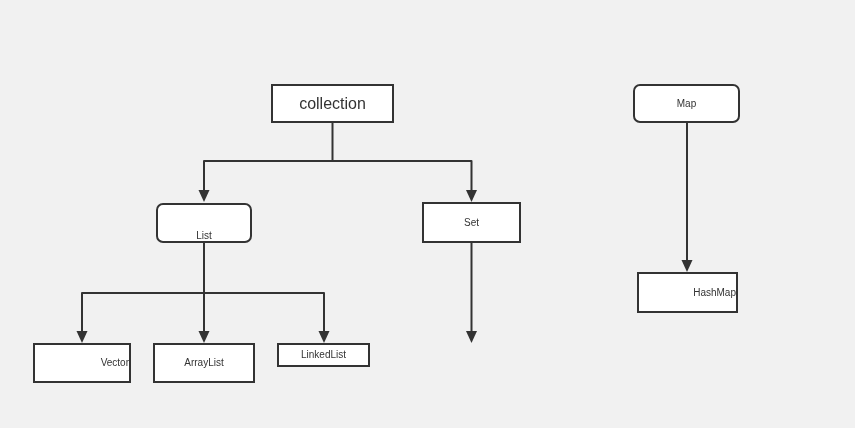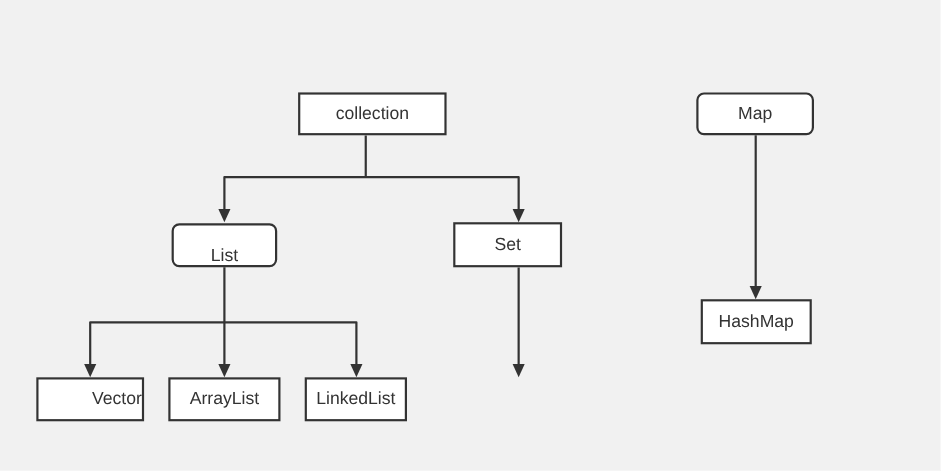--- a/index.html
+++ b/index.html
@@ -20,21 +20,21 @@
   }
   .edges{position:absolute;left:0;top:0;width:855px;height:428px;}
   .edges path{stroke:var(--line);stroke-width:2;fill:none;stroke-linejoin:round;stroke-linecap:butt;}
   .edges polygon{fill:var(--line);stroke:none;}
   .node{
     position:absolute;
     background:var(--box-fill);
     border:2px solid var(--box-border);
     display:flex;align-items:center;justify-content:center;
     color:var(--text);
-    font-size:16px;
+    font-size:10px;
     line-height:1;
   }
   .node.rounded{border-radius:7px;}
   .node.big{font-size:16px;}
   .handle{
     position:absolute;
     width:9px;height:9px;
     background:#ffffff;
     border:2px solid var(--handle);
     border-radius:50%;
@@ -70,46 +70,46 @@
       <path d="M471.5,243 L471.5,331"></path>
       <polygon points="466,331 477,331 471.5,343"></polygon>
     </g>
 
     <g>
       <path d="M687,123 L687,260"></path>
       <polygon points="681.5,260 692.5,260 687,272"></polygon>
     </g>
   </svg>
 
-  <div class="node big" style="left:271px;top:84px;width:135px;height:39px;">
+  <div class="node big" style="left:271px;top:84px;width:123px;height:39px;">
     <span>collection</span>
   </div>
 
   <div class="node rounded" style="left:156px;top:203px;width:96px;height:40px;align-items:flex-end;">
     <span>List</span>
   </div>
 
-  <div class="node" style="left:412px;top:202px;width:99px;height:41px;">
+  <div class="node" style="left:422px;top:202px;width:99px;height:41px;">
     <span>Set</span>
   </div>
 
   <div class="node" style="left:33px;top:343px;width:98px;height:40px;justify-content:flex-end;">
     <span>Vector</span>
   </div>
 
   <div class="node" style="left:153px;top:343px;width:102px;height:40px;">
     <span>ArrayList</span>
   </div>
 
-  <div class="node" style="left:277px;top:343px;width:93px;height:40px;">
+  <div class="node" style="left:277px;top:343px;width:93px;height:24px;">
     <span>LinkedList</span>
   </div>
 
 
   <div class="node rounded" style="left:633px;top:84px;width:107px;height:39px;">
     <span>Map</span>
   </div>
 
-  <div class="node" style="left:637px;top:272px;width:101px;height:41px;">
+  <div class="node" style="left:637px;top:272px;width:101px;height:41px;justify-content:flex-end;">
     <span>HashMap</span>
   </div>
 
 </div>
 
 </body></html>

